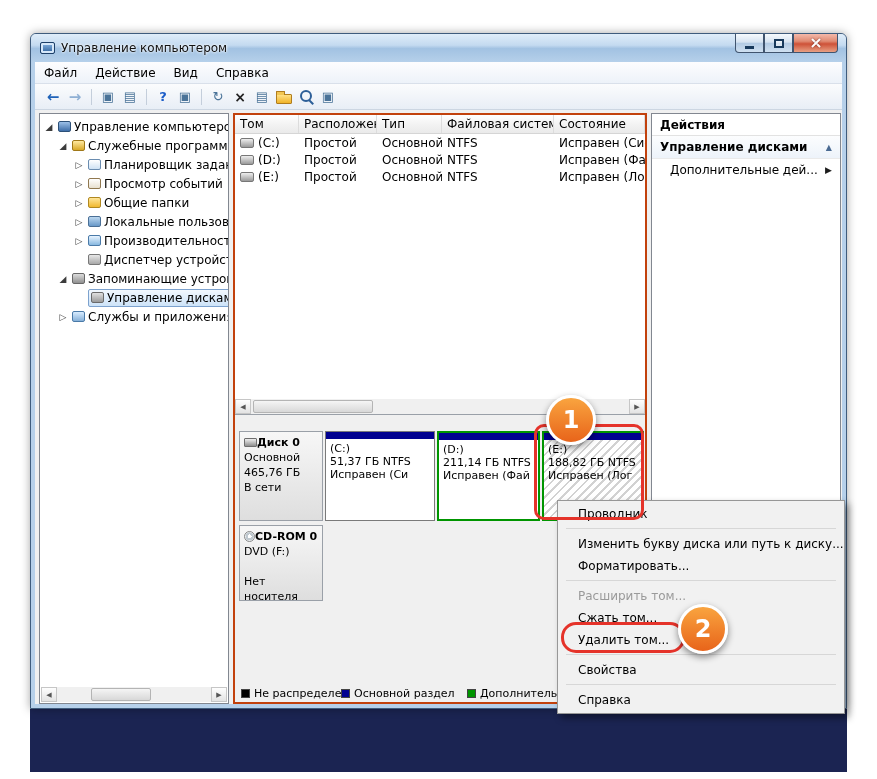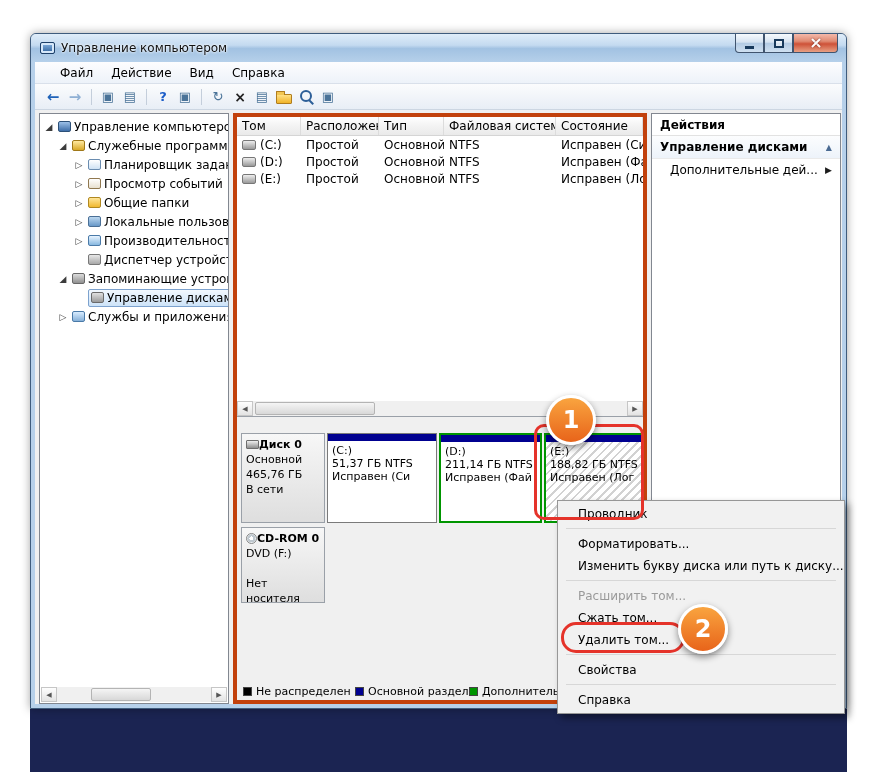--- a/index.html
+++ b/index.html
@@ -23,21 +23,21 @@
   .cap.close { width:45px; border-radius:0 0 4px 0;
                background:linear-gradient(#f4b9aa,#e08a72 40%,#ce5238 55%,#e8a084); }
   .mg { width:9px; height:3px; background:#17395c; margin-top:8px; }
   .xg { width:10px; height:9px; border:2px solid #17395c; background:rgba(255,255,255,.5); }
   .xbar { position:absolute; width:12px; height:2px; background:#fff; border-radius:1px; box-shadow:0 0 2px rgba(60,0,0,.6); }
   .xb1 { transform:rotate(45deg); } .xb2 { transform:rotate(-45deg); }
 
   
   .client { position:absolute; left:4px; right:4px; top:28px; bottom:4px; background:#f0f0f0; }
   .menubar { height:22px; background:linear-gradient(#fdfdfe,#edf2f9); border-bottom:1px solid #d9e0ea;
-             display:flex; align-items:center; padding-left:16px; font-size:12px; }
+             display:flex; align-items:center; padding-left:0; font-size:12px; }
   .menu-item { padding:3px 9px; }
   .toolbar { height:26px; background:linear-gradient(#fbfcfd,#e8eef6); border-bottom:1px solid #ccd6e2;
              display:flex; align-items:center; padding-left:8px; gap:2px; }
   .tb-ic { width:20px; height:18px; display:flex; align-items:center; justify-content:center;
            font-size:13px; color:#4a7398; }
   .tb-blue { color:#1f62b8; font-weight:bold; font-size:15px; }
   .tb-dim  { color:#8fb0d4; font-weight:bold; font-size:15px; }
   .tb-bold { color:#222; font-weight:bold; font-size:14px; }
   .tb-help { color:#1a5cc8; font-weight:bold; }
   .tb-sep { width:1px; height:16px; background:#c4cedb; margin:0 4px; }
@@ -76,21 +76,21 @@
 
   
   .hscroll { position:absolute; left:1px; right:1px; bottom:1px; height:15px; background:#f0f0f0; }
   .sc-btn { position:absolute; top:0; width:16px; height:15px; background:linear-gradient(#fefefe,#e3e3e3);
             border:1px solid #c6c6c6; font-size:7px; color:#555; display:flex; align-items:center; justify-content:center; }
   .sc-left { left:0; } .sc-right { right:0; }
   .sc-thumb { position:absolute; top:1px; height:13px; background:linear-gradient(#f5f5f5,#d8d8d8);
               border:1px solid #b4b4b4; border-radius:2px; }
 
   
-  .mid-panel { left:198px; top:3px; width:414px; height:591px; background:#f0f0f0; border:4px solid #c2410c; overflow:hidden; }
+  .mid-panel { left:198px; top:3px; width:414px; height:591px; background:#f0f0f0; border:2px solid #c2410c; overflow:hidden; }
   .list-area { position:absolute; left:0; top:0; right:0; height:300px; background:#fff; border-bottom:1px solid #9aa0a8; }
   .grid5 { display:grid; grid-template-columns:64px 78px 65px 112px 1fr; }
   .list-head { height:19px; background:linear-gradient(#ffffff,#f3f3f3 50%,#eaeaea); border-bottom:1px solid #d5d5d5; font-size:12px; }
   .hcell { padding:2px 5px; border-right:1px solid #dcdcdc; overflow:hidden; white-space:nowrap; }
   .list-row { height:17px; font-size:12px; align-items:center; }
   .cell { padding:0 5px; white-space:nowrap; overflow:hidden; }
   .vol-cell { display:flex; align-items:center; gap:4px; }
   .vol-ic { width:14px; height:10px; background:linear-gradient(#eeeeee,#999999); border:1px solid #777; border-radius:2px; flex:none; }
 
   .graph-area { position:absolute; left:0; top:301px; right:0; bottom:0; background:#f0f0f0; }
@@ -351,21 +351,21 @@
             <div>DVD (F:)</div>
             <div>&nbsp;</div>
             <div>Нет носителя</div>
           </div>
 
           <div class="legend">
             <span class="lg-item" style="left:6px;">
                 <span class="lg-sq" style="background:#000000;"></span>
                 <span>Не распределен</span>
               </span>
-            <span class="lg-item" style="left:118px;">
+            <span class="lg-item" style="left:106px;">
                 <span class="lg-sq" style="background:#000090;"></span>
                 <span>Основной раздел</span>
               </span>
             <span class="lg-item" style="left:232px;">
                 <span class="lg-sq" style="background:#009500;"></span>
                 <span>Дополнительны</span>
               </span>
           </div>
         </div>
       </div>
@@ -384,22 +384,22 @@
 
     </div>
   </div>
 </div>
 
 <div class="desk-strip"></div>
 
 <div class="context-menu">
   <div class="cm-item">Проводник</div>
   <div class="cm-sep"></div>
+  <div class="cm-item">Изменить букву диска или путь к диску...</div>
   <div class="cm-item">Форматировать...</div>
-  <div class="cm-item">Изменить букву диска или путь к диску...</div>
   <div class="cm-sep"></div>
   <div class="cm-item disabled">Расширить том...</div>
   <div class="cm-item">Сжать том...</div>
   <div class="cm-item">Удалить том...</div>
   <div class="cm-sep"></div>
   <div class="cm-item">Свойства</div>
   <div class="cm-sep"></div>
   <div class="cm-item">Справка</div>
 </div>
 

